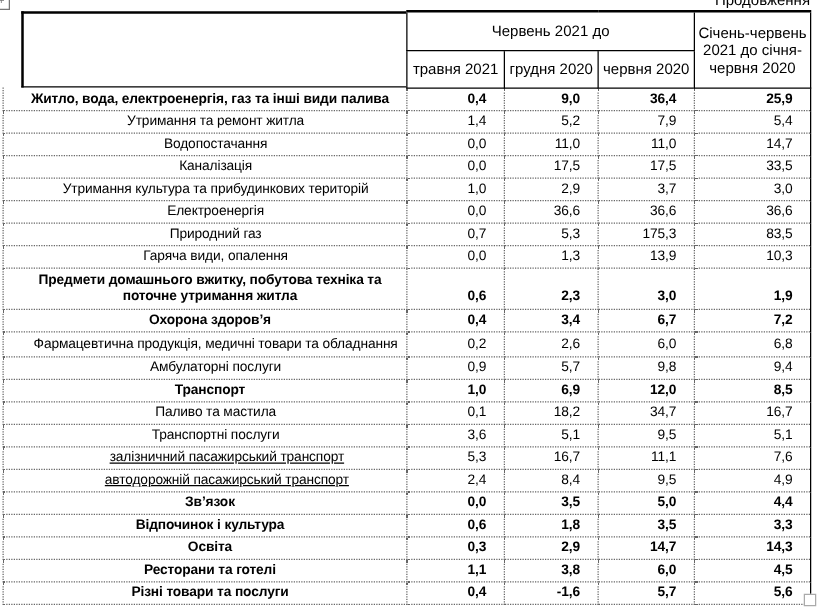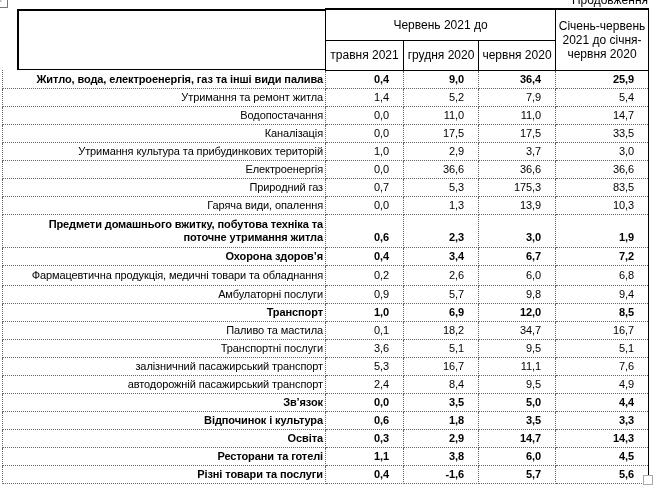--- a/index.html
+++ b/index.html
@@ -36,24 +36,24 @@
     position:absolute; top:0; bottom:0; left:14px; right:0;
     border-top:2px solid #000; border-left:2px solid #000; border-bottom:1px solid #000;
   }
   th.period { border-right:1.5px solid #000; }
   
   tbody td {
     font-size:11px; line-height:13px; height:17px; box-sizing:border-box;
     border-bottom:1px dotted #666; border-right:1px dotted #666;
     vertical-align:bottom; padding:2px 0; letter-spacing:-0.1px;
   }
-  tbody td.label { text-align:right; border-left:1px dotted #666; padding-right:2px; }
+  tbody td.label { text-align:center; border-left:1px dotted #666; padding-right:2px; }
   tbody td.lvl0 { padding-left:10px; }
   tbody td.lvl1 { padding-left:19px; }
-  tbody td.lvl2 { padding-left:37px; }
+  tbody td.lvl2 { padding-left:37px;text-decoration:underline; }
   tbody td.num { text-align:right; padding-right:14px; }
   tbody td.num:last-child { border-right:1.5px solid #000; }
   tbody tr.bold td { font-weight:700; }
   tbody tr.twoline td { padding-top:3px; padding-bottom:3px; }
 </style>
 </head>
 <body>
 
 <div class="page">
 

